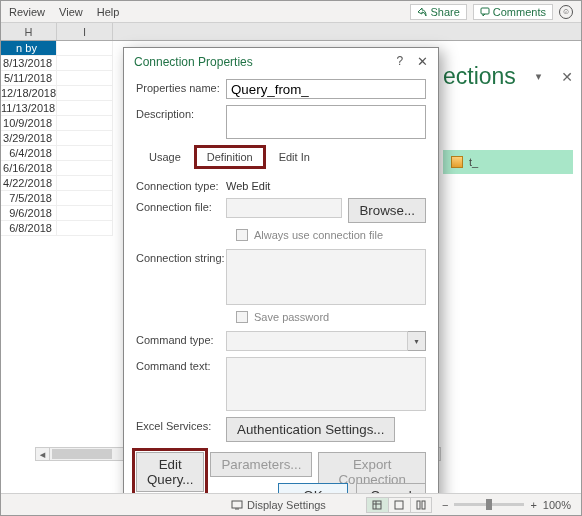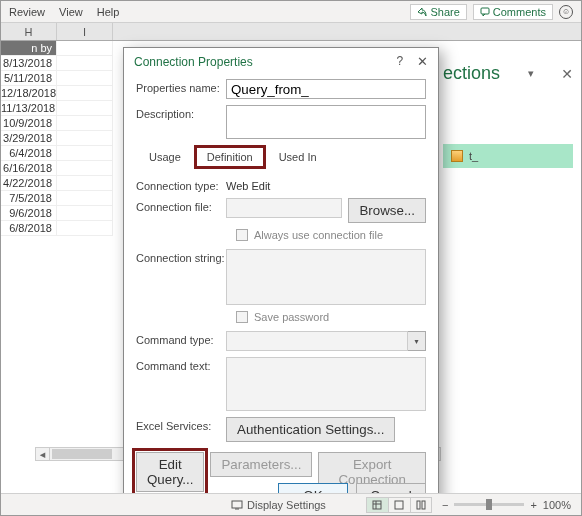--- a/index.html
+++ b/index.html
@@ -15,25 +15,25 @@
   
   
   .workspace { position:relative; height:466px; background:#fff;}
   .colheads { display:flex; height:18px; background:#e6e6e6; border-bottom:1px solid #aaa;}
   .ch { border-right:1px solid #ccc; text-align:center; line-height:18px; color:#555;}
   .chH { width:56px;} .chI { width:56px;}
   .colH { width:56px;} .colI { width:56px;}
   .grid { }
   .row { display:flex; height:15px; }
   .cell { border-right:1px solid #eee; border-bottom:1px solid #eee; padding-right:4px; text-align:right; line-height:15px;}
-  .hdrcell { background:#737373; color:#fff; text-align:right; font-weight:normal;}
+  .hdrcell { background:#0369a1; color:#fff; text-align:center; font-weight:normal;}
   
   
   .sidepane { position:absolute; right:8px; top:40px; width:130px;}
-  .sidepane-title { color:#217346; font-size:18px; }
+  .sidepane-title { color:#217346; font-size:23px; }
   .sidepane-row { display:flex; align-items:center; justify-content:space-between;}
   .close-pane { color:#666; font-size:14px;}
   .drop { color:#666;}
   .conn-item { margin-top:60px; background:#a8e6c8; padding:6px 8px; display:flex; align-items:flex-end; gap:6px; color:#444;}
   .db-icon { width:12px;height:12px; background:linear-gradient(#ffd27a,#e6a12f); border:1px solid #b57f1c;}
   
   
   .dialog { position:absolute; left:122px; top:24px; width:316px; height:470px; background:#fff; border:1px solid #888; box-shadow:4px 4px 14px rgba(0,0,0,.35);}
   .titlebar { display:flex; justify-content:space-between; align-items:center; padding:6px 10px; color:#217346; font-size:12px;}
   .titlebar-right { display:flex; gap:14px; color:#555;}
@@ -197,21 +197,21 @@
         <input class="finput" value="Query_from_" style="">
       </div>
       <div class="frow">
         <div class="flabel">Description:</div>
         <div class="ftextarea"></div>
       </div>
 
       <div class="tabs">
         <div class="tab">Usage</div>
         <div class="tab active hl">Definition</div>
-        <div class="tab">Used In</div>
+        <div class="tab">Edit In</div>
       </div>
 
       <div class="frow">
         <div class="flabel">Connection type:</div>
         <div style="padding-top:3px;">Web Edit</div>
       </div>
       <div class="frow">
         <div class="flabel">Connection file:</div>
         <div class="finput ro" style="margin-right:6px;"></div>
         <button class="btn">Browse...</button>

